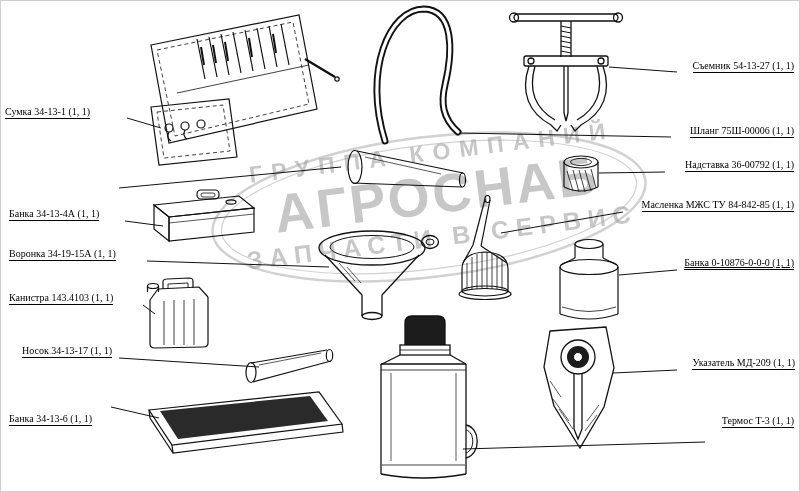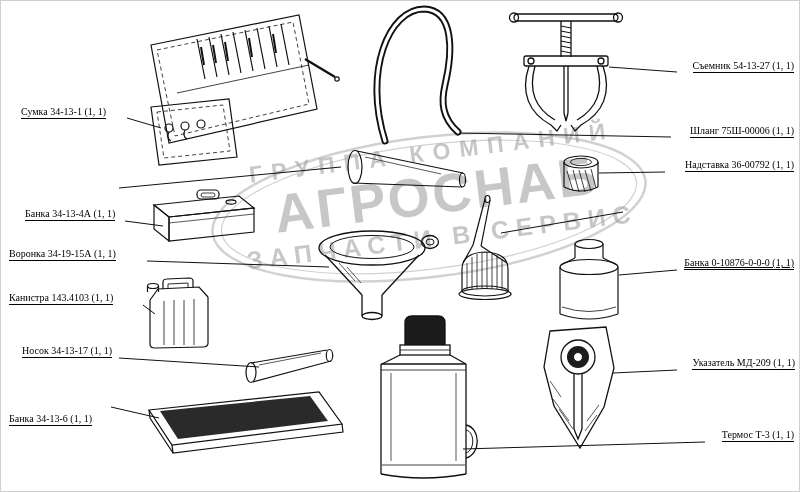--- a/index.html
+++ b/index.html
@@ -260,24 +260,24 @@
       <g stroke-width="0.7">
         <line x1="549" y1="380" x2="560" y2="396"></line>
         <line x1="552" y1="398" x2="568" y2="420"></line>
         <line x1="558" y1="408" x2="572" y2="428"></line>
         <line x1="586" y1="420" x2="598" y2="404"></line>
         <line x1="584" y1="430" x2="596" y2="414"></line>
       </g>
     </g>
   </svg>
 
-  <div class="label" style="left:20px; top:104px;">
+  <div class="label" style="left:4px; top:104px;">
     <span class="u">Сумка 34-13-1 (1, 1)</span>
   </div>
-  <div class="label" style="left:8px; top:206px;margin-left:16px;">
+  <div class="label" style="left:8px; top:206px;">
     <span class="u">Банка 34-13-4А (1, 1)</span>
   </div>
   <div class="label" style="left:8px; top:246px;">
     <span class="u">Воронка 34-19-15А (1, 1)</span>
   </div>
   <div class="label" style="left:8px; top:290px;">
     <span class="u">Канистра 143.4103 (1, 1)</span>
   </div>
   <div class="label" style="left:21px; top:343px;">
     <span class="u">Носок 34-13-17 (1, 1)</span>
@@ -288,23 +288,26 @@
 
   <div class="label right" style="right:5px; top:58px;">
     <span class="u">Съемник 54-13-27 (1, 1)</span>
   </div>
   <div class="label right" style="right:5px; top:123px;">
     <span class="u">Шланг 75Ш-00006 (1, 1)</span>
   </div>
   <div class="label right" style="right:5px; top:157px;">
     <span class="u">Надставка 36-00792 (1, 1)</span>
   </div>
+  <div class="label right" style="right:5px; top:197px;">
+    <span class="u">Масленка МЖС ТУ 84-842-85 (1, 1)</span>
+  </div>
   <div class="label right" style="right:5px; top:255px;text-decoration:underline;">
     <span class="u">Банка 0-10876-0-0-0 (1, 1)</span>
   </div>
   <div class="label right" style="right:4px; top:355px;">
     <span class="u">Указатель МД-209 (1, 1)</span>
   </div>
-  <div class="label right" style="right:5px; top:427px;text-align:center;">
+  <div class="label right" style="right:5px; top:413px;text-align:center;">
     <span class="u">Термос Т-3 (1, 1)</span>
   </div>
 
 </div>
 
 </body></html>

